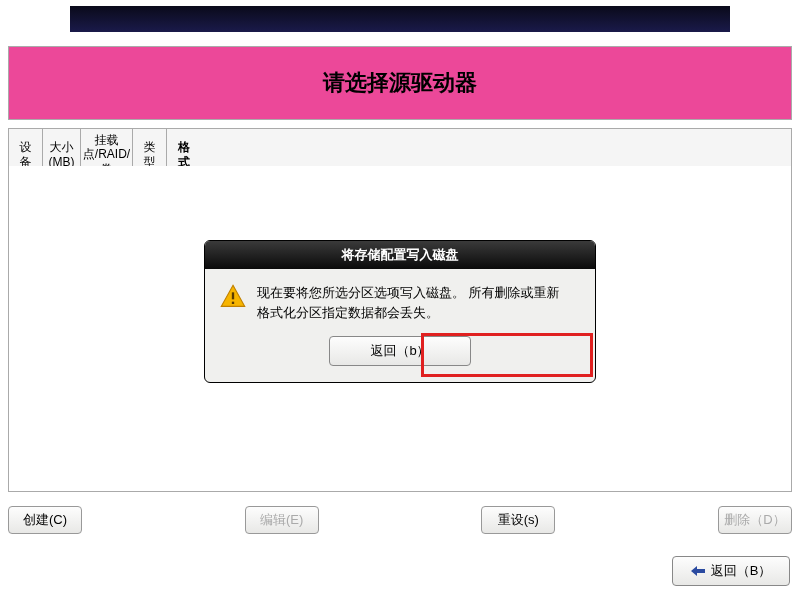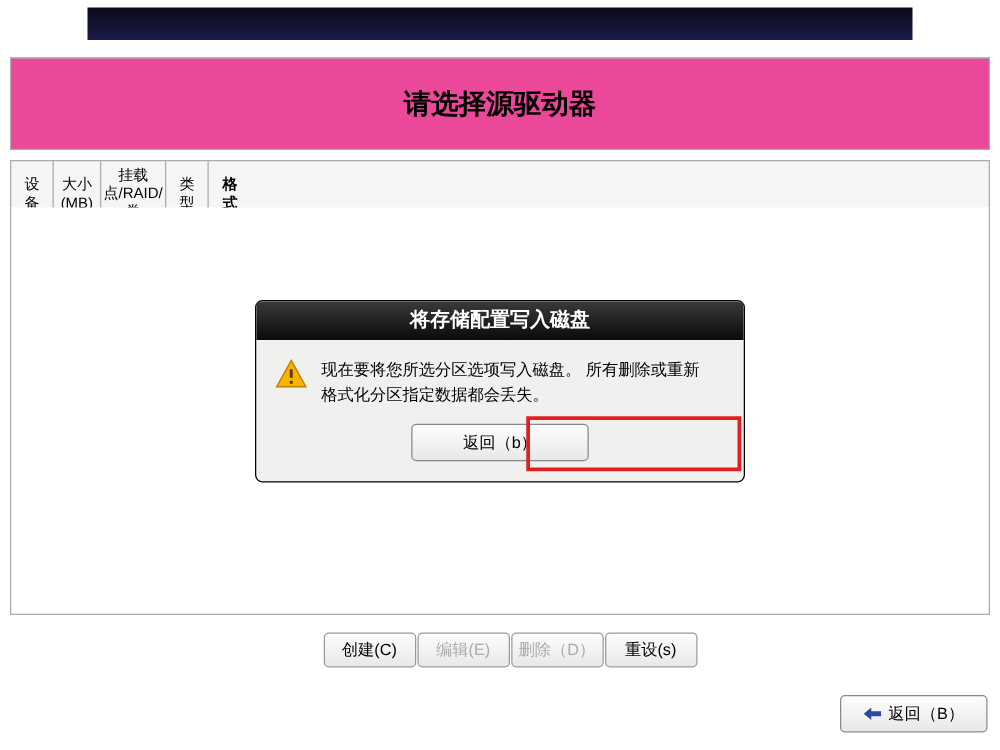--- a/index.html
+++ b/index.html
@@ -54,21 +54,21 @@
   .dialog {
     position: absolute;
     top: 240px; left: 204px; width: 392px;
     border: 1px solid #000;
     border-radius: 6px;
     background: #f0f0ee;
     overflow: hidden;
   }
   .dialog-title {
     background: linear-gradient(#3a3a3a, #0a0a0a);
-    color: #fff; font-size: 16px; font-weight: bold;
+    color: #fff; font-size: 13px; font-weight: bold;
     text-align: center; padding: 5px 16px;
   }
   .dialog-body {
     display: flex; padding: 14px 29px 8px 14px;
     font-size: 13px; line-height: 1.5;
   }
   .warn-icon { width: 28px; height: 28px; flex: none; margin-right: 10px; }
   .dialog-buttons {
     display: flex; justify-content: center; gap: 12px;
     padding: 6px 0 16px 0;
@@ -81,22 +81,22 @@
     cursor: pointer;
   }
   .highlight-box {
     position: absolute;
     border: 3px solid #e02020;
     pointer-events: none;
   }
 
   .action-row {
     position: absolute;
-    bottom: 66px; left: 24px; right: 8px;
-    display: flex; justify-content: center; gap: 1px;
+    bottom: 66px; left: 8px; right: 8px;
+    display: flex; justify-content: space-between; gap: 1px;
   }
   .action-btn {
     min-width: 74px; height: 28px;
     border: 1px solid #999; border-radius: 4px;
     background: linear-gradient(#fdfdfd,#e8e8e6);
     font-size: 13px; display:flex; align-items:center; justify-content:center;
     cursor: pointer;
   }
   .action-btn.disabled { color: #aaa; cursor: default; }
 
@@ -146,22 +146,22 @@
   <div class="dialog-buttons">
     <div class="dlg-btn">返回（b）</div>
   </div>
 </div>
 
 <div class="highlight-box" style="top:333px; left:421px; width:172px; height:44px;"></div>
 
 <div class="action-row">
   <div class="action-btn">创建(C)</div>
   <div class="action-btn disabled">编辑(E)</div>
+  <div class="action-btn">重设(s)</div>
   <div class="action-btn disabled">删除（D）</div>
-  <div class="action-btn">重设(s)</div>
 </div>
 
 <div class="nav-row">
   <div class="nav-btn">
     <svg class="arrow" viewBox="0 0 14 10">
       <path d="M6 0 L0 5 L6 10 L6 7 L14 7 L14 3 L6 3 Z" fill="#2a4aa0"></path>
     </svg>
     <span>返回（B）</span>
   </div>
 </div>

